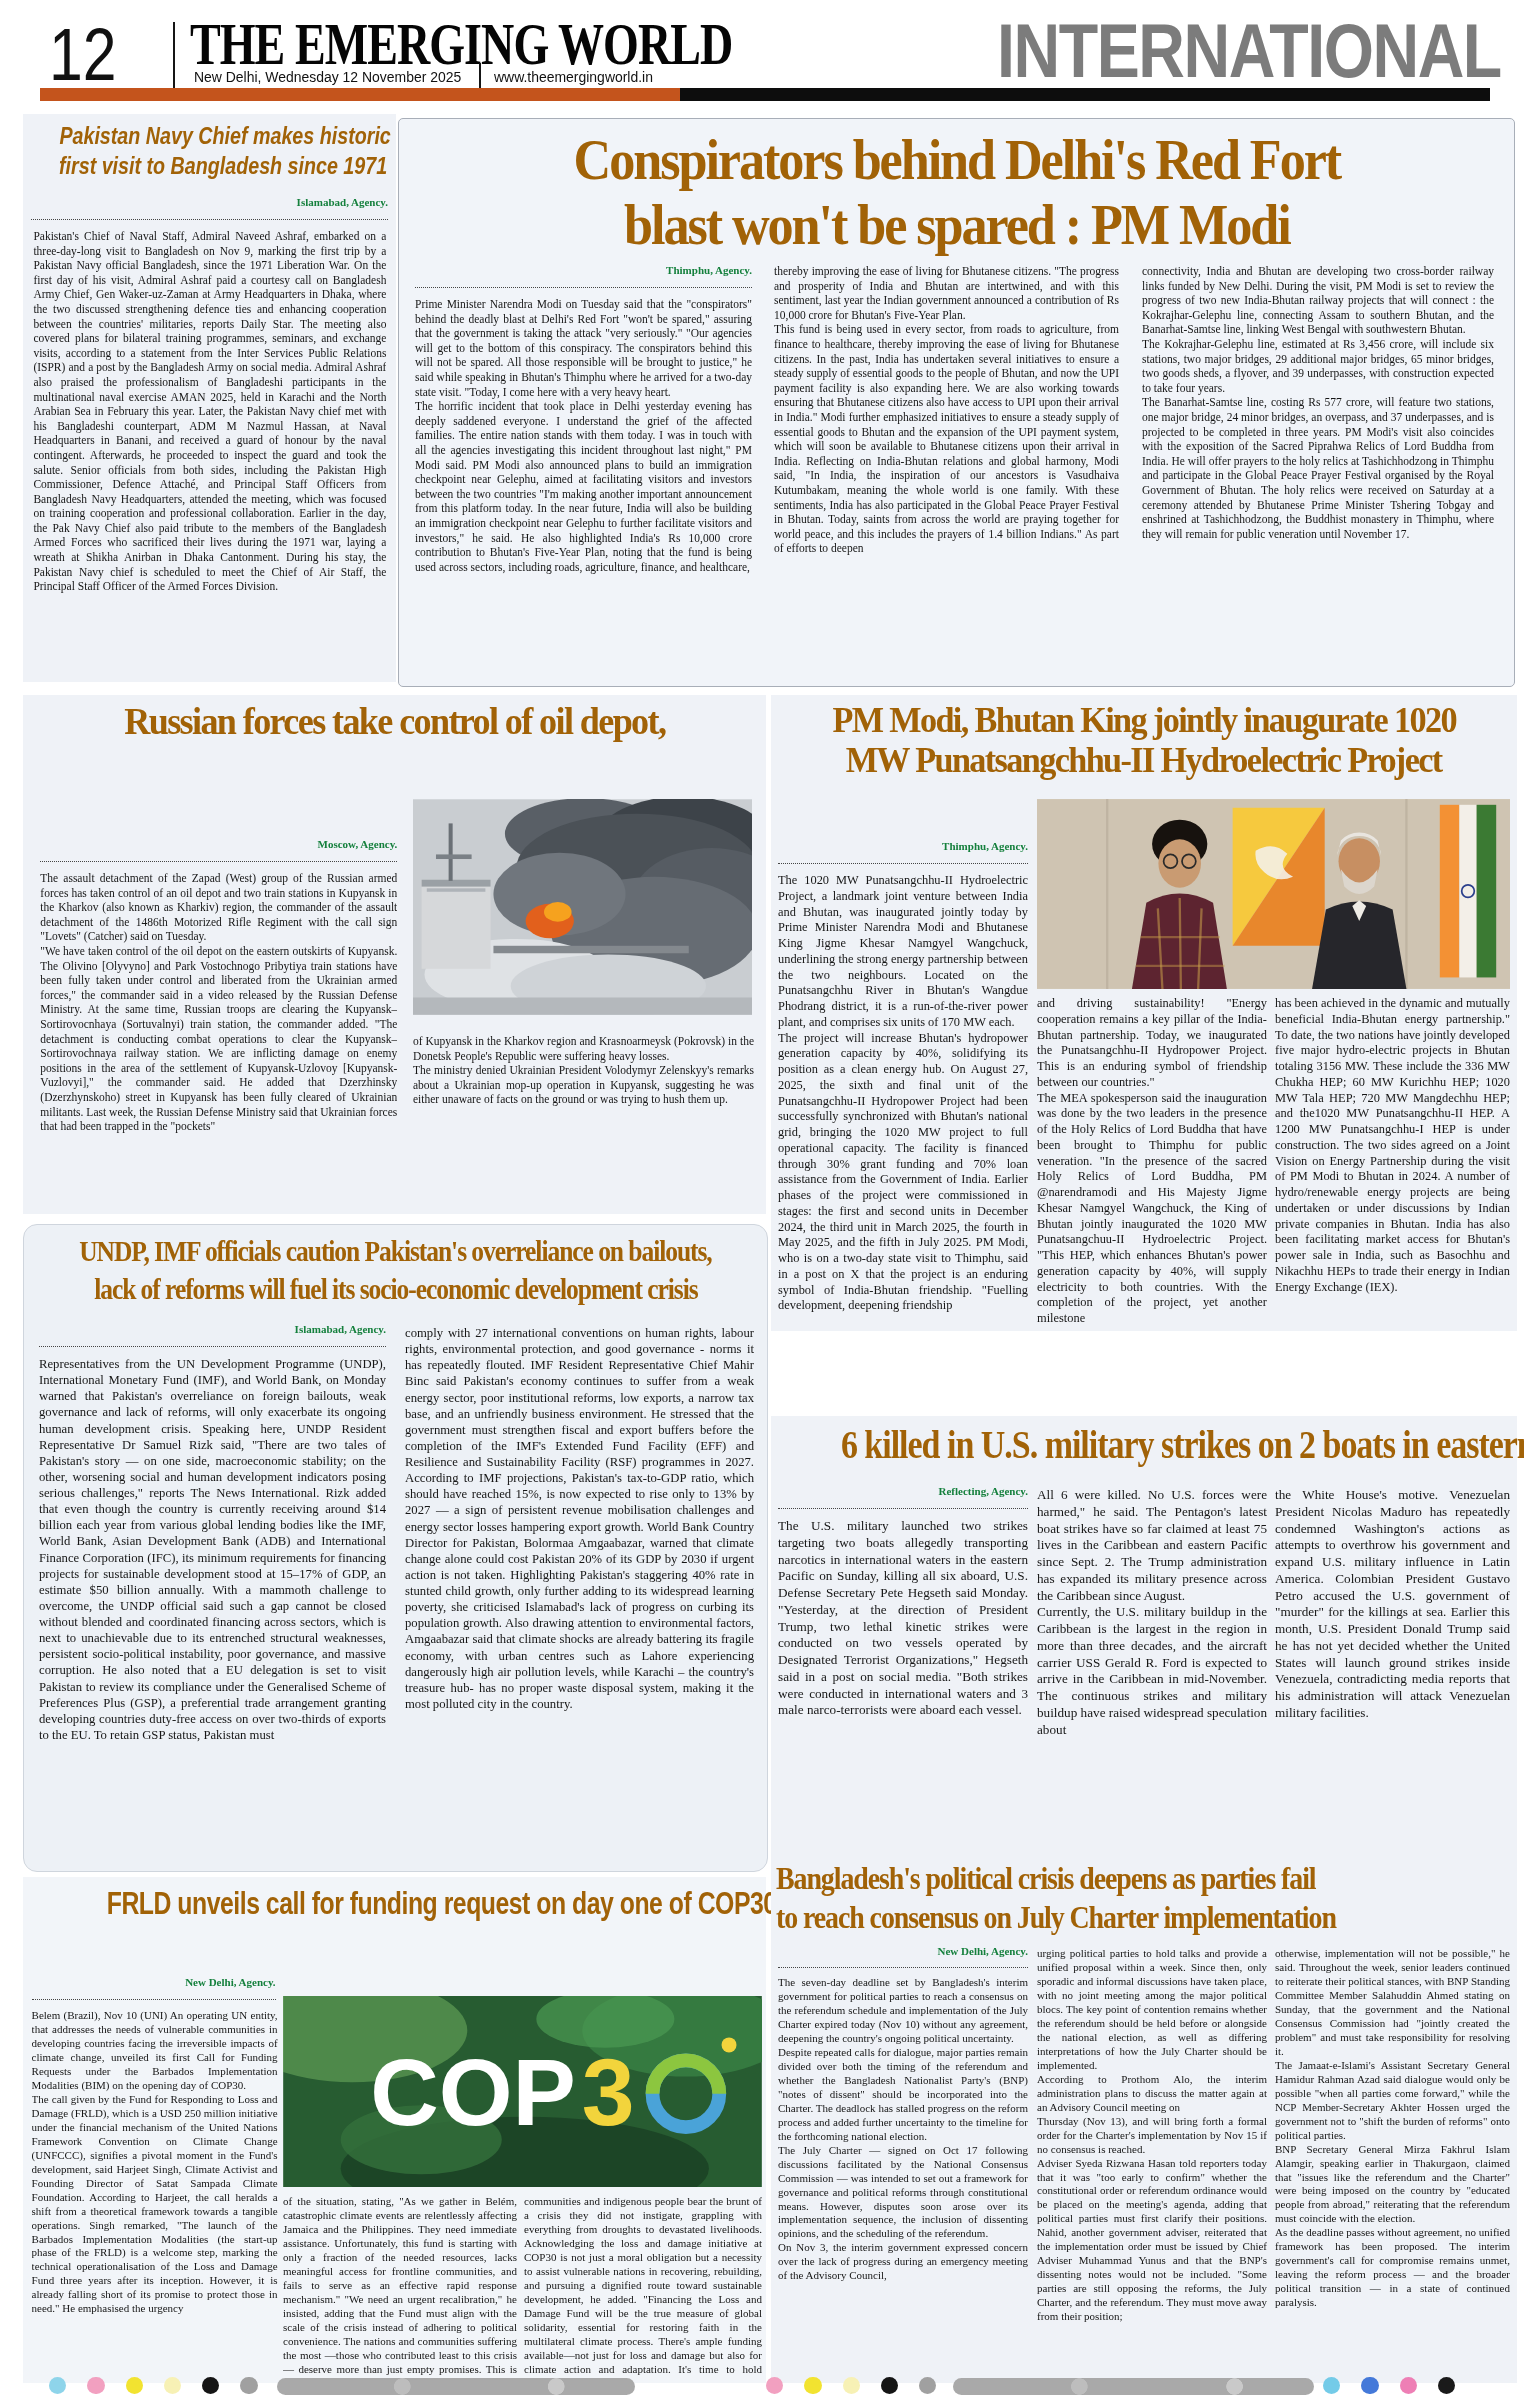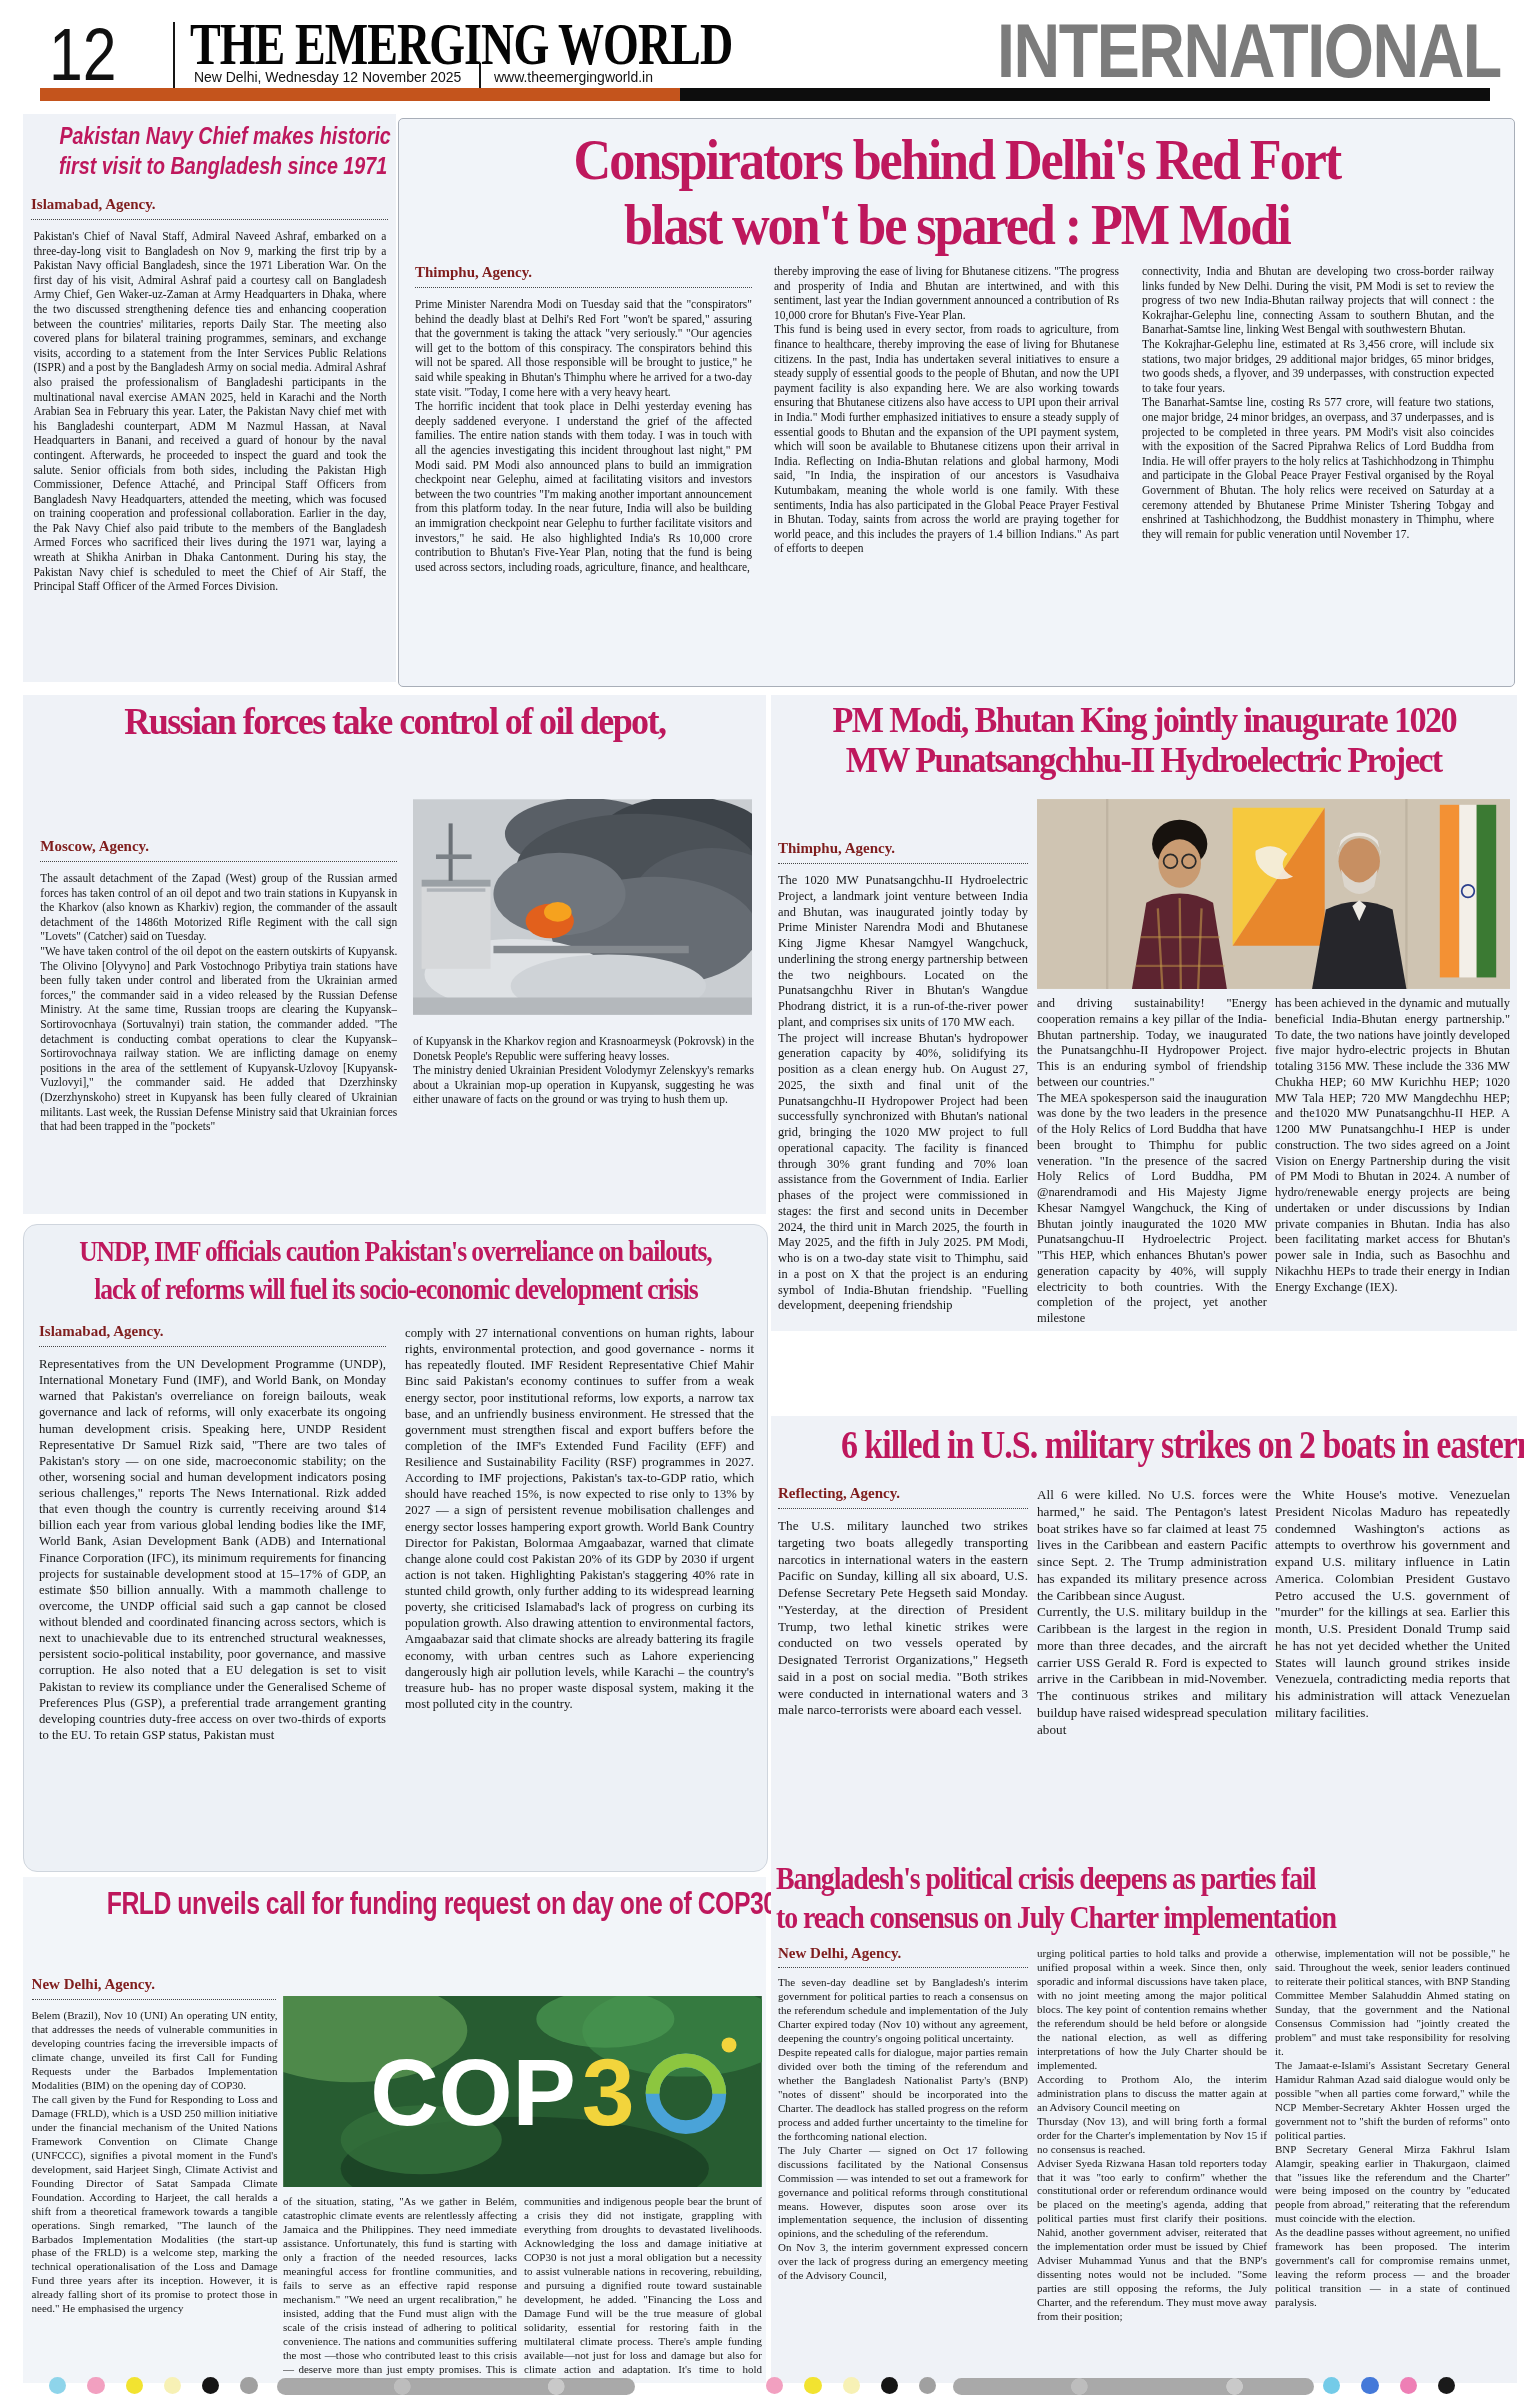--- a/index.html
+++ b/index.html
@@ -1,37 +1,37 @@
 <!DOCTYPE html>
 <html style="font-size:9.2px"><head>
 <meta charset="utf-8">
 <style>
   html,body{margin:0;padding:0;background:#ffffff;}
   .page{position:relative;width:1525px;height:2401px;background:#ffffff;overflow:hidden;
         font-family:"Liberation Serif",serif;color:#141414;}
   .abs{position:absolute;}
   .article{position:absolute;background:#eff2f7;}
   
-  .hl{font-family:"Liberation Serif",serif;font-weight:bold;color:#be185d;text-align:center;line-height:1.12;}
+  .hl{font-family:"Liberation Serif",serif;font-weight:bold;color:#a16207;text-align:center;line-height:1.12;}
   .hl .ln{display:block;white-space:nowrap;}
   .sq{display:inline-block;transform-origin:center;}
   .sq78{transform:scaleX(.78);transform-origin:left center;}
   .sq80{transform:scaleX(.80);}
   .sq82{transform:scaleX(.82);}
   .sq85{transform:scaleX(.85);}
   .sq88{transform:scaleX(.88);}
   .sq90{transform:scaleX(.90);}
   .sq95{transform:scaleX(.95);}
   .sans{font-family:"Liberation Sans",sans-serif;}
   .italic{font-style:italic;}
   
   .bodytext{position:absolute;font-family:Liberation Serif, serif;color:#161616;
             text-align:justify;white-space:pre-line;overflow:hidden;line-height:1.27;}
   .byline{position:absolute;font-family:"Liberation Serif",serif;font-weight:bold;
-          font-size:15px;text-align:left;color:#7f1d1d;white-space:nowrap;overflow:hidden;}
+          font-size:11px;text-align:right;color:#15803d;white-space:nowrap;overflow:hidden;}
   .dotrule{position:absolute;border-top:1.7px dotted #454545;height:0;}
   .vline{position:absolute;background:#151515;}
   
   #pagenum{position:absolute;left:49px;top:11.5px;font-family:"Liberation Sans",sans-serif;
            font-size:74px;color:#111;transform:scaleX(.82);transform-origin:left center;}
   #masthead{position:absolute;left:190px;top:10.4px;font-family:"Liberation Serif",serif;
             font-weight:bold;font-size:59px;letter-spacing:-1.2px;color:#050505;white-space:nowrap;}
   #dateline,#website{position:absolute;top:68px;font-family:"Liberation Sans",sans-serif;
             font-size:15.5px;color:#111;white-space:nowrap;transform:scaleX(.9);transform-origin:left center;}
   #dateline{left:194px;}

